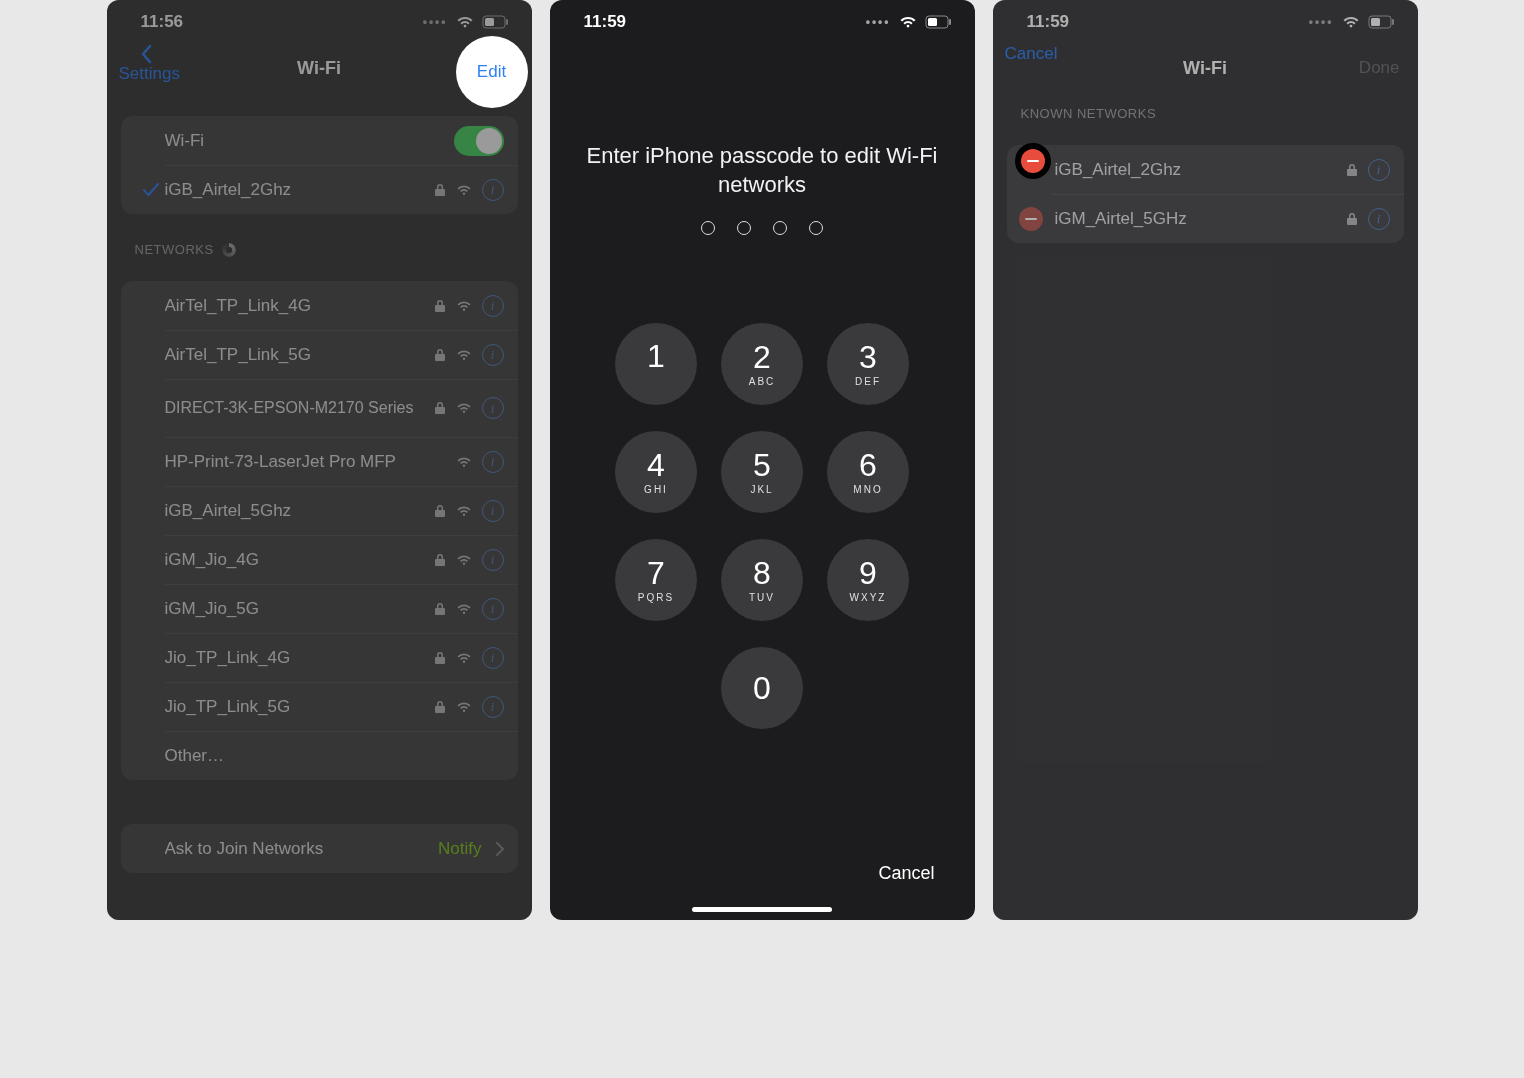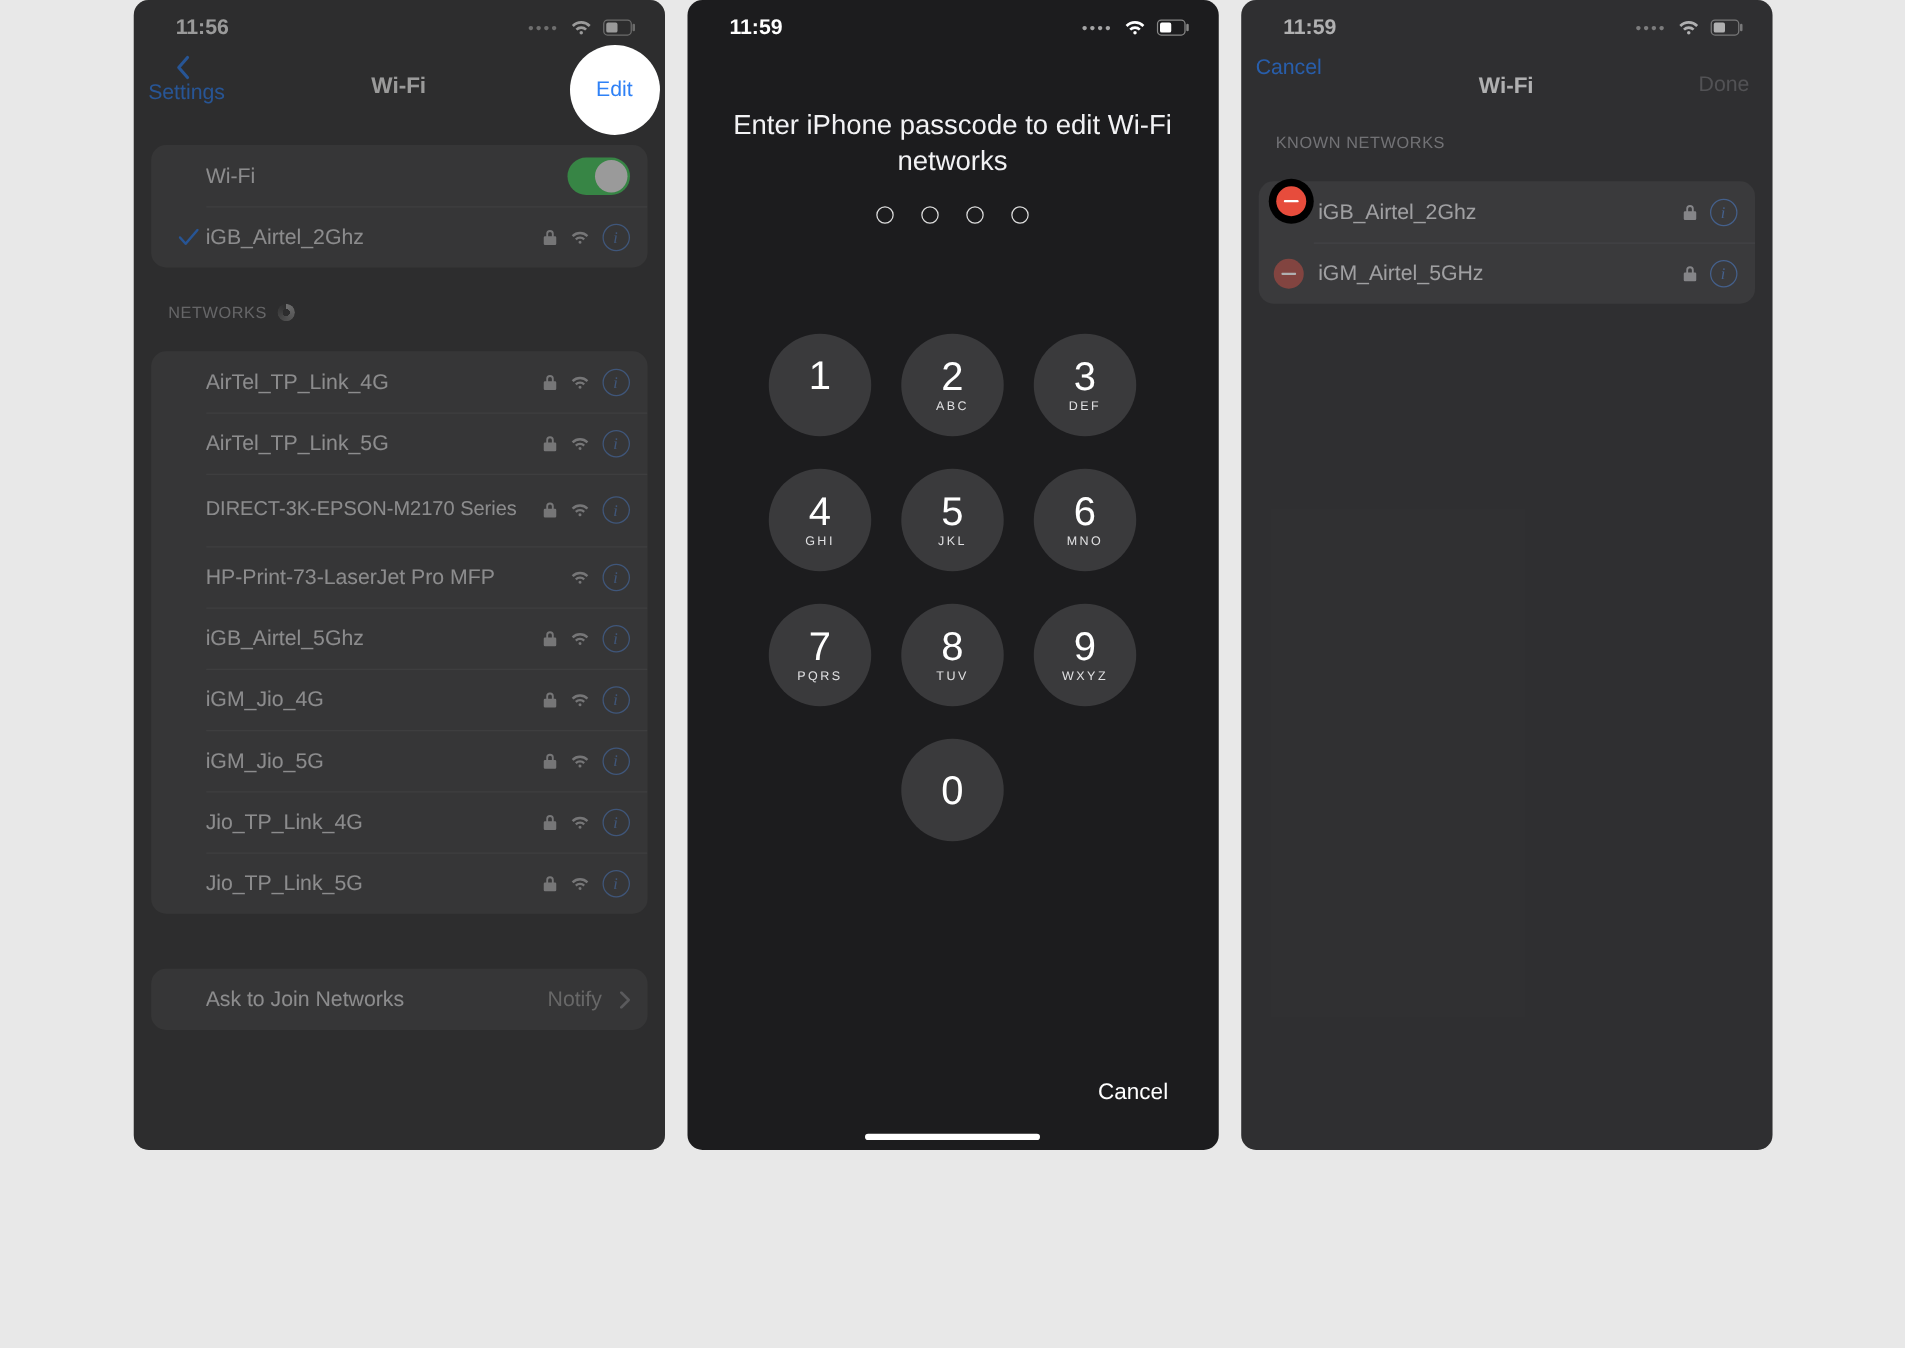--- a/index.html
+++ b/index.html
@@ -117,27 +117,27 @@
   .spinner {
     width:14px; height:14px; display:inline-block;
     border-radius:50%;
     background:
       conic-gradient(from 0deg, rgba(255,255,255,.6), rgba(255,255,255,0));
     mask: radial-gradient(circle, transparent 3px, #000 3px);
     -webkit-mask: radial-gradient(circle, transparent 3px, #000 3px);
   }
 
   .ask-card { margin-top: 44px; }
-  .ask-row .val { color:#a3a3a3; margin-right:4px;}
+  .ask-row .val { color:#84cc16; margin-right:4px;}
   .footnote { font-size:12.5px; color:#8a8a8e; margin: 8px 16px 0; line-height:1.35; }
 
   
   .screen2 { background: #1c1c1e; }
   .prompt {
-    text-align:center; margin-top: 42px; font-size: 22px;
+    text-align:center; margin-top: 98px; font-size: 22px;
     color:#f2f2f4; padding: 0 13px; line-height:1.3;
   }
   .pins { display:flex; gap: 22px; justify-content:center; margin-top: 22px;}
   .pin {
     width:14px; height:14px; border:1.5px solid #ddd; border-radius:50%;
   }
   .keypad {
     display:grid; grid-template-columns: repeat(3, 82px);
     gap: 26px 24px;
     justify-content:center;
@@ -400,20 +400,24 @@
               </svg>
             </span>
             <span class="wifi-sm">
               <svg width="16" height="12" viewBox="0 0 16 12">
                 <path d="M8 11a1.2 1.2 0 100-2.4A1.2 1.2 0 008 11zM4 6.8a5.6 5.6 0 018 0l-1.3 1.3a3.8 3.8 0 00-5.4 0L4 6.8zM1.4 4.2a9.3 9.3 0 0113.2 0L13.3 5.5a7.4 7.4 0 00-10.5 0L1.4 4.2z" fill="#bdbdc0"></path>
               </svg>
             </span>
             <span class="info-circle">i</span>
           </span>
         </div>
+        <div class="row">
+          <span class="slot-left"></span>
+          <span class="label">Other…</span>
+        </div>
       </div>
 
     <div class="card ask-card">
       <div class="row ask-row">
         <span class="slot-left"></span>
         <span class="label">Ask to Join Networks</span>
         <span class="trailing">
           <span class="val">Notify</span>
           <svg width="8" height="14" viewBox="0 0 8 14">
               <path d="M1 1l6 6-6 6" stroke="#8a8a8e" stroke-width="2" fill="none" stroke-linecap="round" stroke-linejoin="round"></path>

